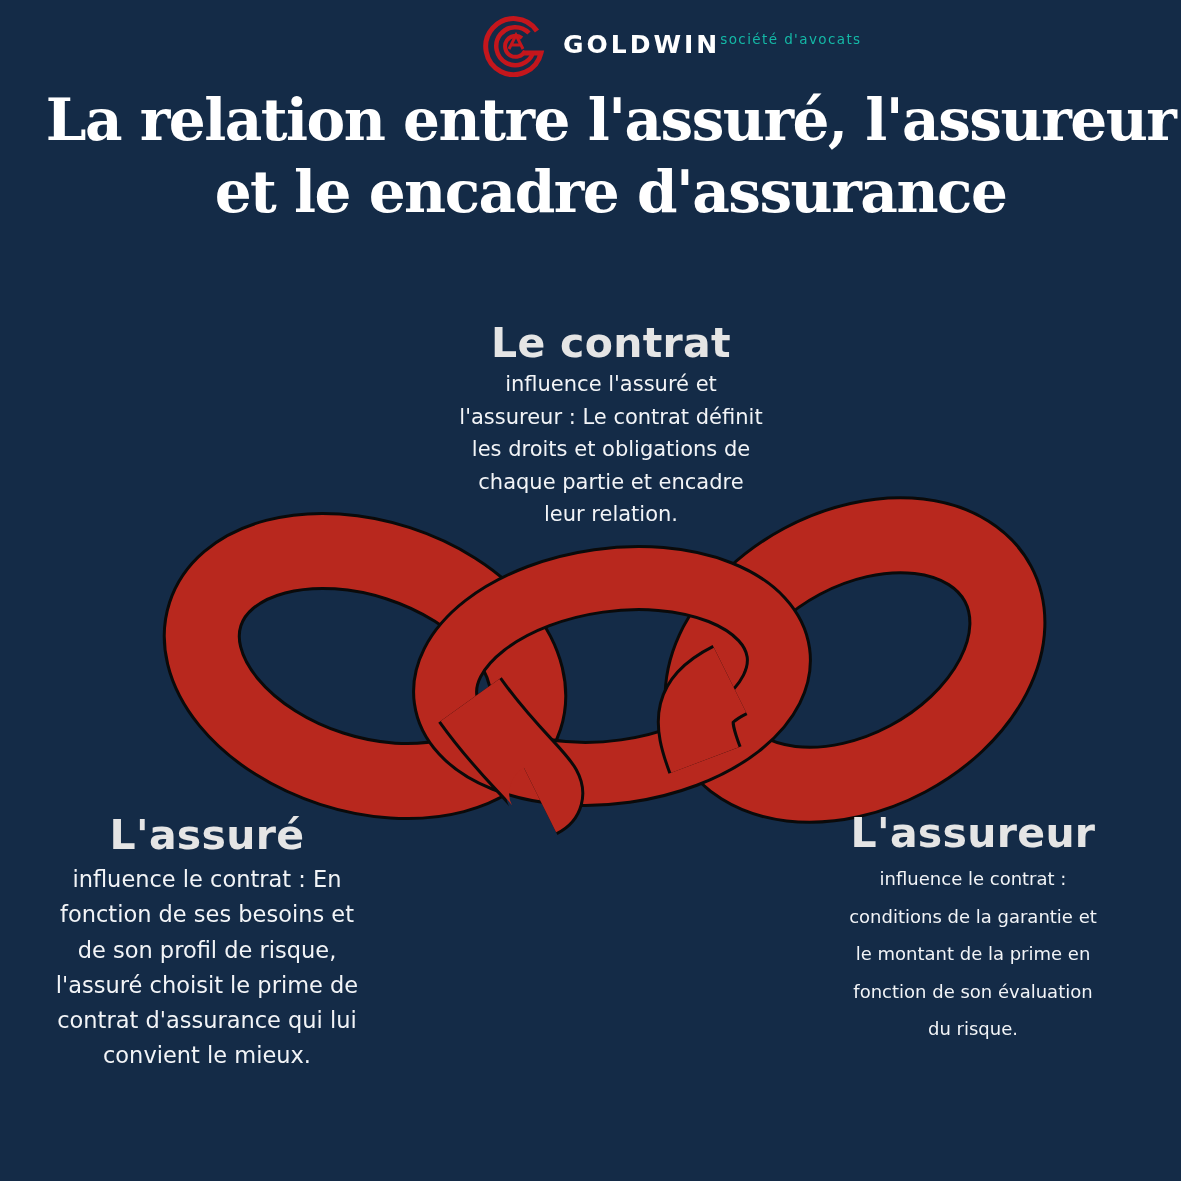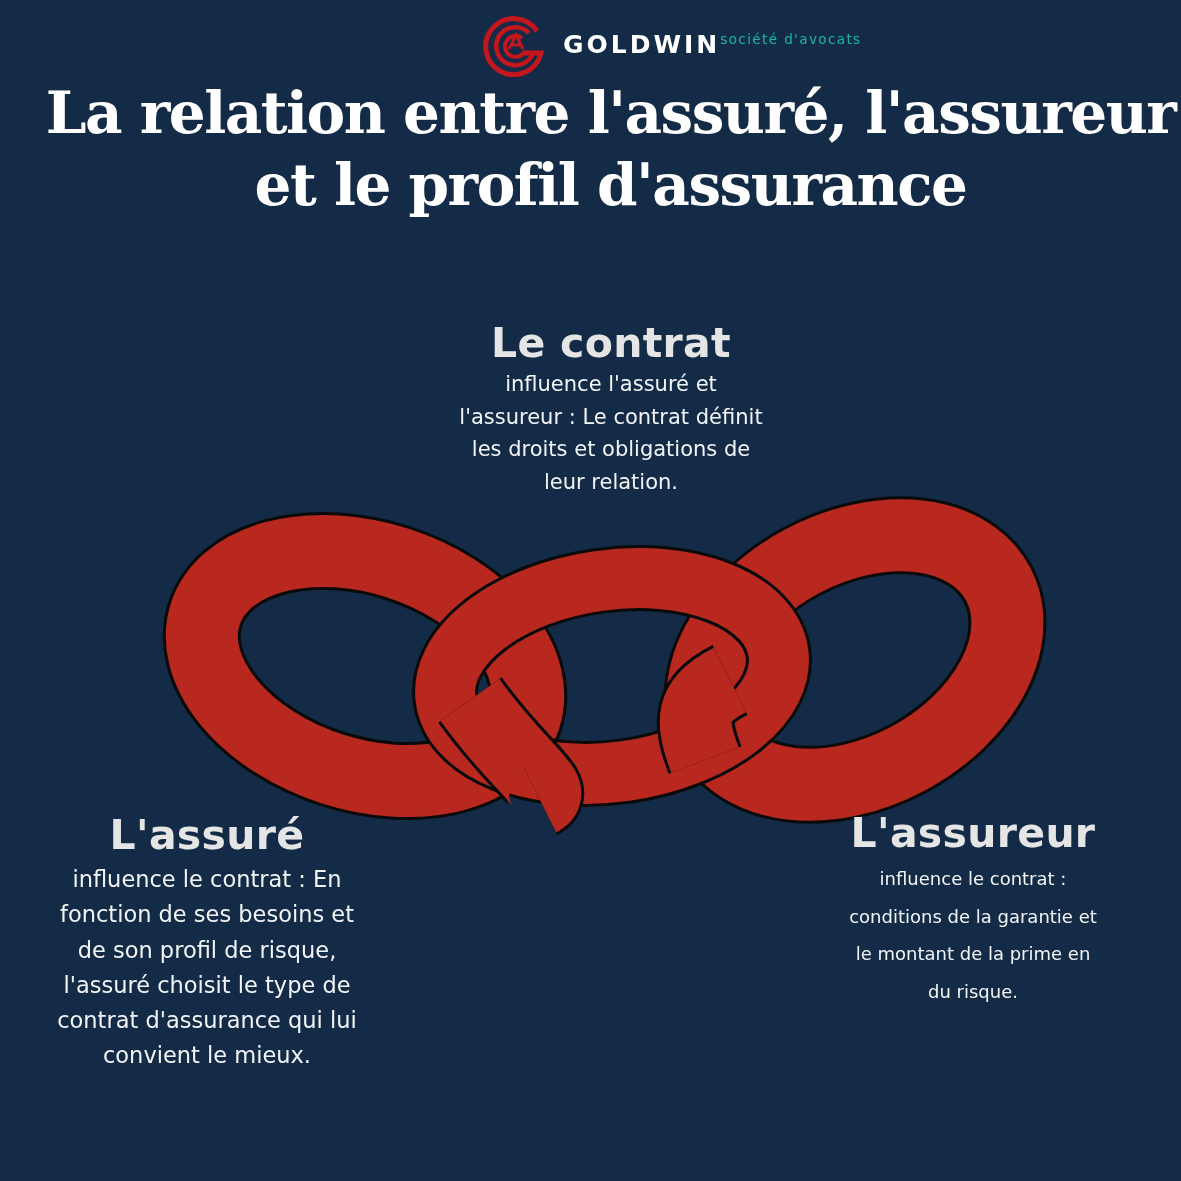--- a/index.html
+++ b/index.html
@@ -10,21 +10,21 @@
     color: #ffffff;
     font-family: "DejaVu Sans", sans-serif;
   }
   .logo { position: absolute; left: 483px; top: 12px; height: 66px; display: flex; align-items: center; }
   .logo-mark { width: 64px; height: 64px; }
   .logo-text { margin-left: 16px; display: flex; flex-direction: row; }
   .logo-name { font-family: "DejaVu Sans", sans-serif; font-size: 25px; letter-spacing: 3px; font-weight: 600; line-height: 28px; color: #ffffff; }
   .logo-sub { font-family: "DejaVu Sans", sans-serif; font-size: 13.5px; letter-spacing: 1.4px; line-height: 16px; color: #14b8a6; }
 
   .title {
-    position: absolute; left: 40px; right: 0; top: 77px;
+    position: absolute; left: 40px; right: 0; top: 84px;
     text-align: center;
     font-family: "DejaVu Serif", serif; font-weight: bold;
     font-size: 58px; line-height: 72px; letter-spacing: -1.5px;
     color: #ffffff;
   }
   .title span { display: block; }
 
   .block { position: absolute; text-align: center; }
   .block h2 {
     margin: 0; font-family: "DejaVu Sans", sans-serif; font-weight: bold;
@@ -60,21 +60,21 @@
     </g>
   </svg>
   <div class="logo-text">
     <span class="logo-name">GOLDWIN</span>
     <span class="logo-sub">société d'avocats</span>
   </div>
 </div>
 
 <h1 class="title" style="margin:0;">
   <span>La relation entre l'assuré, l'assureur</span>
-  <span>et le profil d'assurance</span>
+  <span>et le encadre d'assurance</span>
 </h1>
 
 <svg class="chain" viewBox="0 0 1181 1181">
   <defs>
     <style>
       .lk { fill: none; stroke-linecap: round; }
     </style>
   </defs>
 
   <g>
@@ -99,37 +99,39 @@
     <path d="M705 760 C690 720 690 700 730 680" fill="none" stroke="#b8281e" stroke-width="72"></path>
   </g>
 </svg>
 
 <div class="block" id="contrat">
   <h2>Le contrat</h2>
   <p>
     <span>influence l'assuré et</span>
     <span>l'assureur : Le contrat définit</span>
     <span>les droits et obligations de</span>
+    <span>chaque partie et encadre</span>
     <span>leur relation.</span>
   </p>
 </div>
 
 <div class="block" id="assure">
   <h2>L'assuré</h2>
   <p>
     <span>influence le contrat : En</span>
     <span>fonction de ses besoins et</span>
     <span>de son profil de risque,</span>
-    <span>l'assuré choisit le type de</span>
+    <span>l'assuré choisit le prime de</span>
     <span>contrat d'assurance qui lui</span>
     <span>convient le mieux.</span>
   </p>
 </div>
 
 <div class="block" id="assureur">
   <h2>L'assureur</h2>
   <p>
     <span>influence le contrat :</span>
     <span>conditions de la garantie et</span>
     <span>le montant de la prime en</span>
+    <span>fonction de son évaluation</span>
     <span>du risque.</span>
   </p>
 </div>
 
 </body></html>

